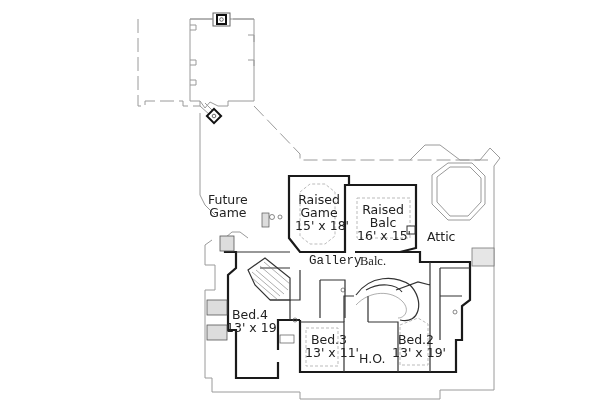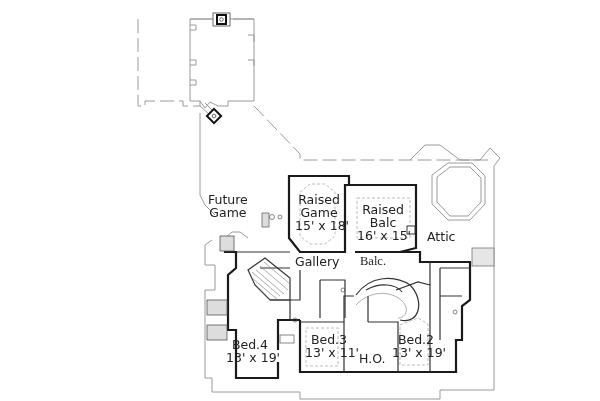--- a/index.html
+++ b/index.html
@@ -120,29 +120,29 @@
 <div class="lbl" style="left:357px;top:203px;width:52px;">
   <span>Raised</span><br>
   <span>Balc</span>
   <span class="dim">16' x 15'</span>
 </div>
 
 <div class="lbl" style="left:427px;top:230px;">
   <span>Attic</span>
 </div>
 
-<div class="lbl" style="left:295px;top:255px;">
+<div class="lbl" style="left:309px;top:255px;font-family:Liberation Mono, monospace;">
   <span>Gallery</span>
 </div>
 
 <div class="lbl" style="left:360px;top:255px;font-family:Liberation Serif, serif;">
   <span>Balc.</span>
 </div>
 
-<div class="lbl" style="left:226px;top:338px;width:48px;">
+<div class="lbl" style="left:226px;top:308px;width:48px;">
   <span>Bed.4</span>
   <span class="dim">13' x 19'</span>
 </div>
 
 <div class="lbl" style="left:305px;top:333px;width:48px;text-align:center;">
   <span>Bed.3</span>
   <span class="dim">13' x 11'</span>
 </div>
 
 <div class="lbl" style="left:392px;top:333px;width:48px;">

